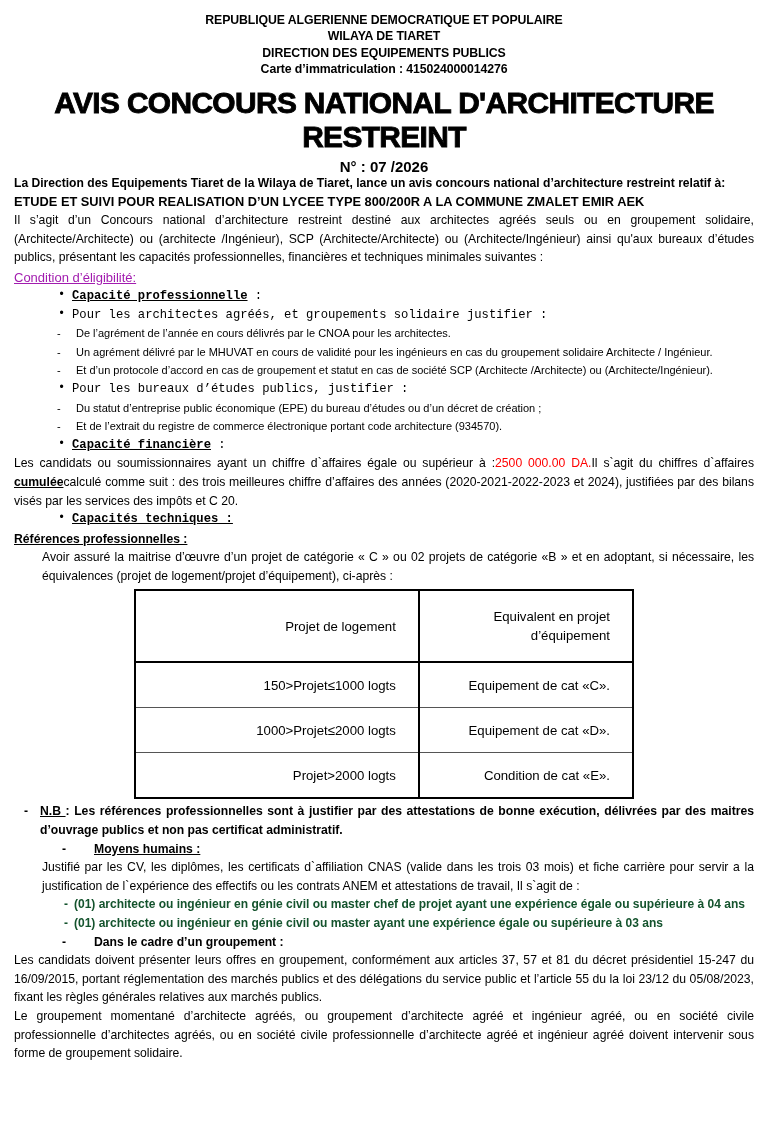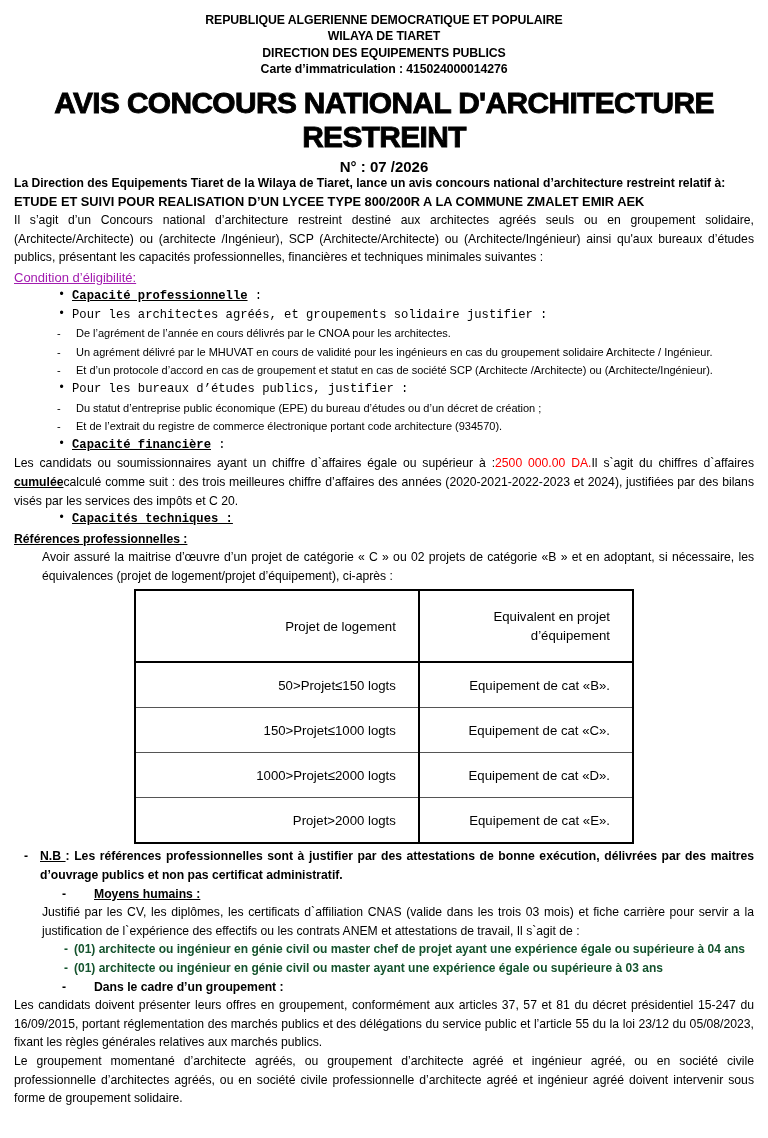--- a/index.html
+++ b/index.html
@@ -254,34 +254,30 @@
 
   
   <div class="tbl-wrap">
     <table class="eq">
       <tbody>
         <tr class="headrow">
           <td class="c1">Projet de logement</td>
           <td>Equivalent en projet d’équipement</td>
         </tr>
         <tr class="datarow">
-          <td class="c1">50&gt;Projet≤150 logts</td>
-          <td>Equipement de cat «B».</td>
-        </tr>
-        <tr class="datarow">
           <td class="c1">150&gt;Projet≤1000 logts</td>
           <td>Equipement de cat «C».</td>
         </tr>
         <tr class="datarow">
           <td class="c1">1000&gt;Projet≤2000 logts</td>
           <td>Equipement de cat «D».</td>
         </tr>
         <tr class="datarow">
           <td class="c1">Projet&gt;2000 logts</td>
-          <td>Equipement de cat «E».</td>
+          <td>Condition de cat «E».</td>
         </tr>
       </tbody>
     </table>
   </div>
 
   
   <div class="dashline b"><span class="u">N.B </span><span>: Les références professionnelles sont à justifier par des attestations de bonne exécution, délivrées par des maitres d’ouvrage publics et non pas certificat administratif.</span></div>
 
   <div class="dashline2 b u">Moyens humains :</div>
   <p class="p indent">Justifié par les CV, les diplômes, les certificats d`affiliation CNAS (valide dans les trois 03 mois) et fiche carrière pour servir a la justification de l`expérience des effectifs ou les contrats ANEM et attestations de travail, Il s`agit de :</p>

